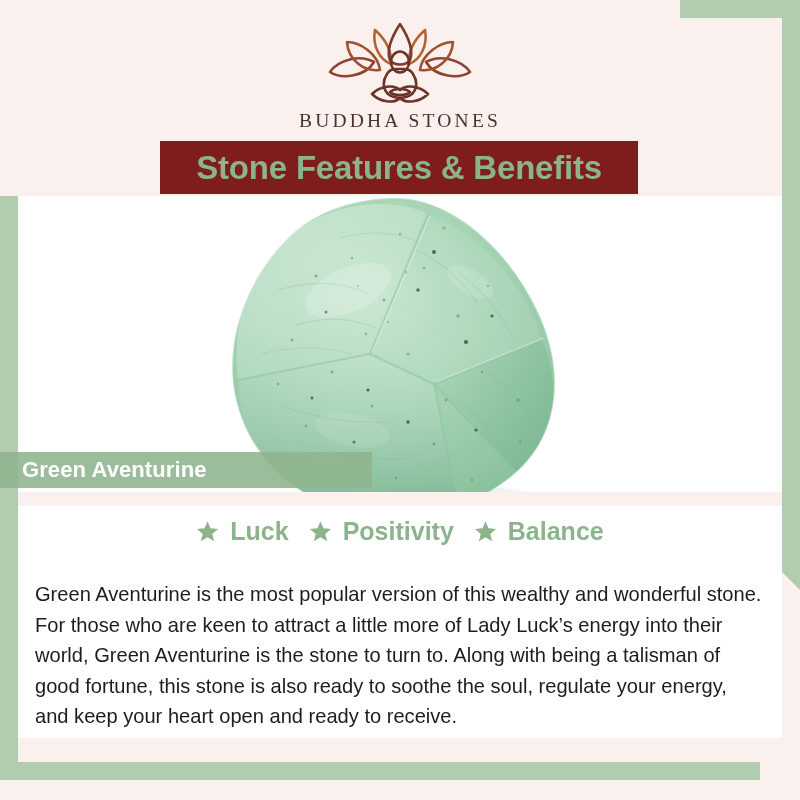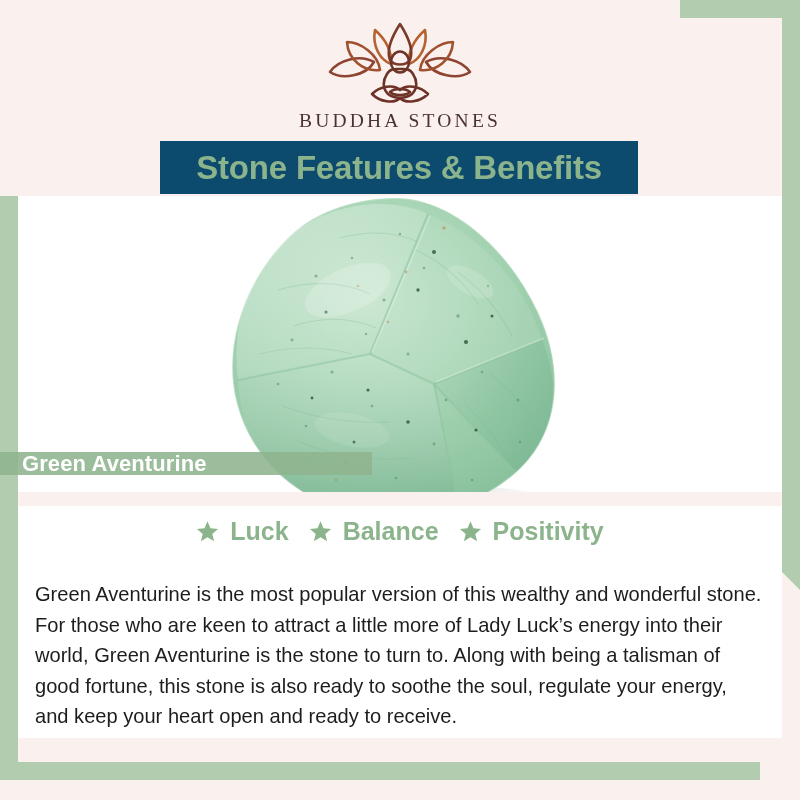--- a/index.html
+++ b/index.html
@@ -103,21 +103,21 @@
     font-weight: 400;
   }
 
   
   .title-plate {
     position: absolute;
     left: 160px;
     top: 141px;
     width: 478px;
     height: 53px;
-    background: #0c4a6e;
+    background: #7f1d1d;
     display: flex;
     align-items: center;
     justify-content: center;
   }
   .title-text {
     font-size: 34px;
     font-weight: 700;
     color: #8cb48c;
     letter-spacing: -0.2px;
     white-space: nowrap;
@@ -142,21 +142,21 @@
     width: 360px;
     height: 330px;
   }
 
   
   .name-banner {
     position: absolute;
     left: 0;
     top: 452px;
     width: 372px;
-    height: 23px;
+    height: 36px;
     background: rgba(142, 180, 141, 0.88);
     display: flex;
     align-items: center;
   }
   .name-banner-text {
     margin-left: 22px;
     color: #ffffff;
     font-size: 22px;
     font-weight: 600;
     letter-spacing: 0.1px;
@@ -416,26 +416,26 @@
       <div class="benefit">
         <svg class="star" viewBox="0 0 24 24" aria-hidden="true">
           <polygon points="12,1.4 15.1,8.7 23,9.3 17,14.5 18.9,22.3 12,18.1 5.1,22.3 7,14.5 1,9.3 8.9,8.7" fill="#8cb48c"></polygon>
         </svg>
         <span class="benefit-label">Luck</span>
       </div>
       <div class="benefit">
         <svg class="star" viewBox="0 0 24 24" aria-hidden="true">
           <polygon points="12,1.4 15.1,8.7 23,9.3 17,14.5 18.9,22.3 12,18.1 5.1,22.3 7,14.5 1,9.3 8.9,8.7" fill="#8cb48c"></polygon>
         </svg>
-        <span class="benefit-label">Balance</span>
+        <span class="benefit-label">Positivity</span>
       </div>
       <div class="benefit">
         <svg class="star" viewBox="0 0 24 24" aria-hidden="true">
           <polygon points="12,1.4 15.1,8.7 23,9.3 17,14.5 18.9,22.3 12,18.1 5.1,22.3 7,14.5 1,9.3 8.9,8.7" fill="#8cb48c"></polygon>
         </svg>
-        <span class="benefit-label">Positivity</span>
+        <span class="benefit-label">Balance</span>
       </div>
     </div>
 
     <p class="body-text">Green Aventurine is the most popular version of this wealthy and wonderful stone. For those who are keen to attract a little more of Lady Luck’s energy into their world, Green Aventurine is the stone to turn to. Along with being a talisman of good fortune, this stone is also ready to soothe the soul, regulate your energy, and keep your heart open and ready to receive.</p>
   </div>
 
 </div>
 
 </body></html>

